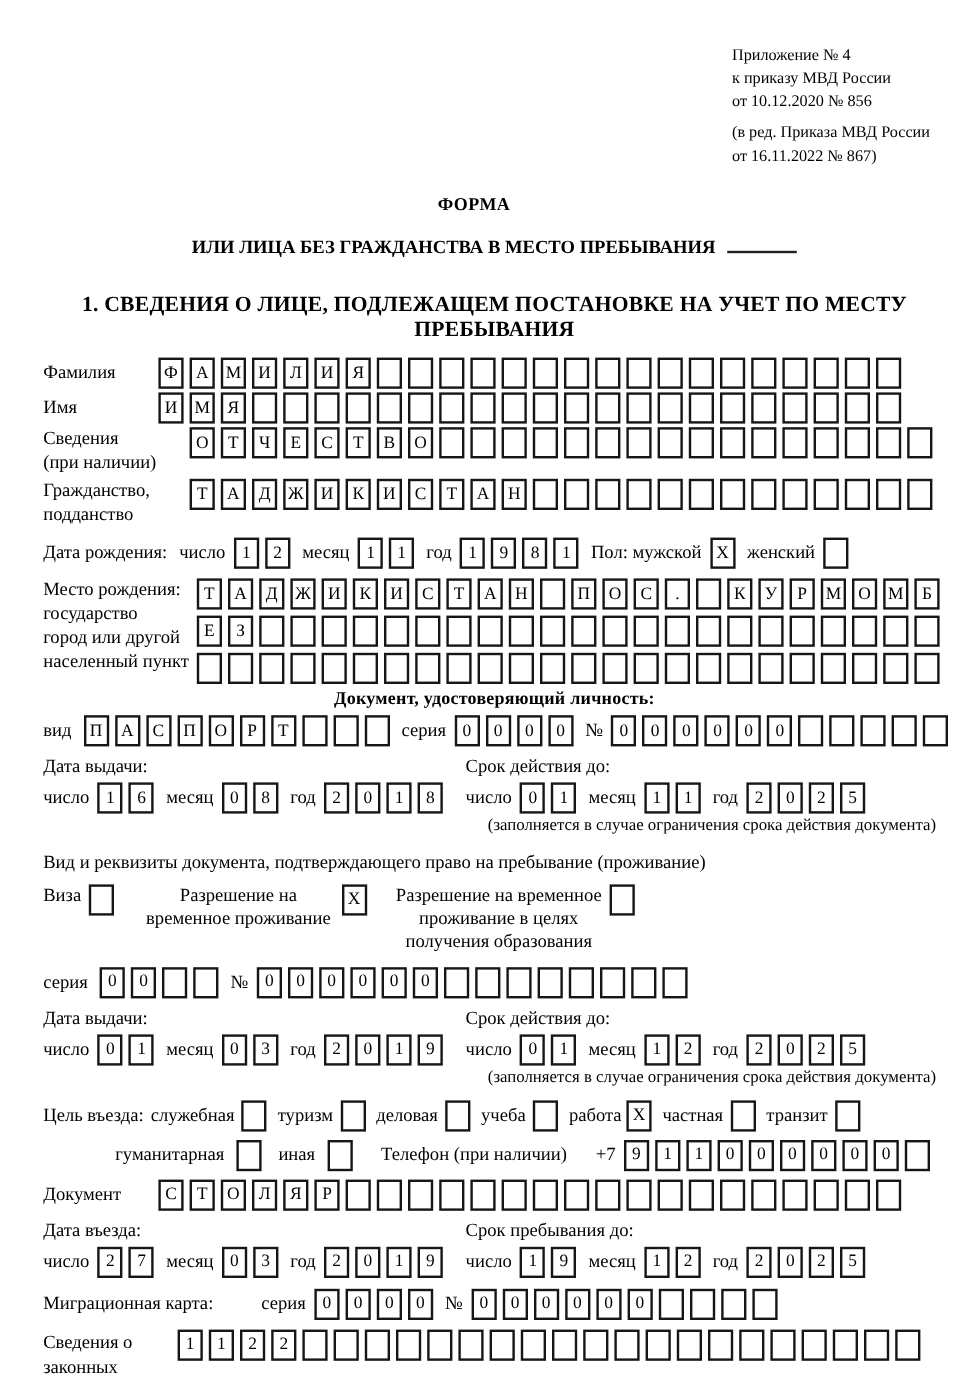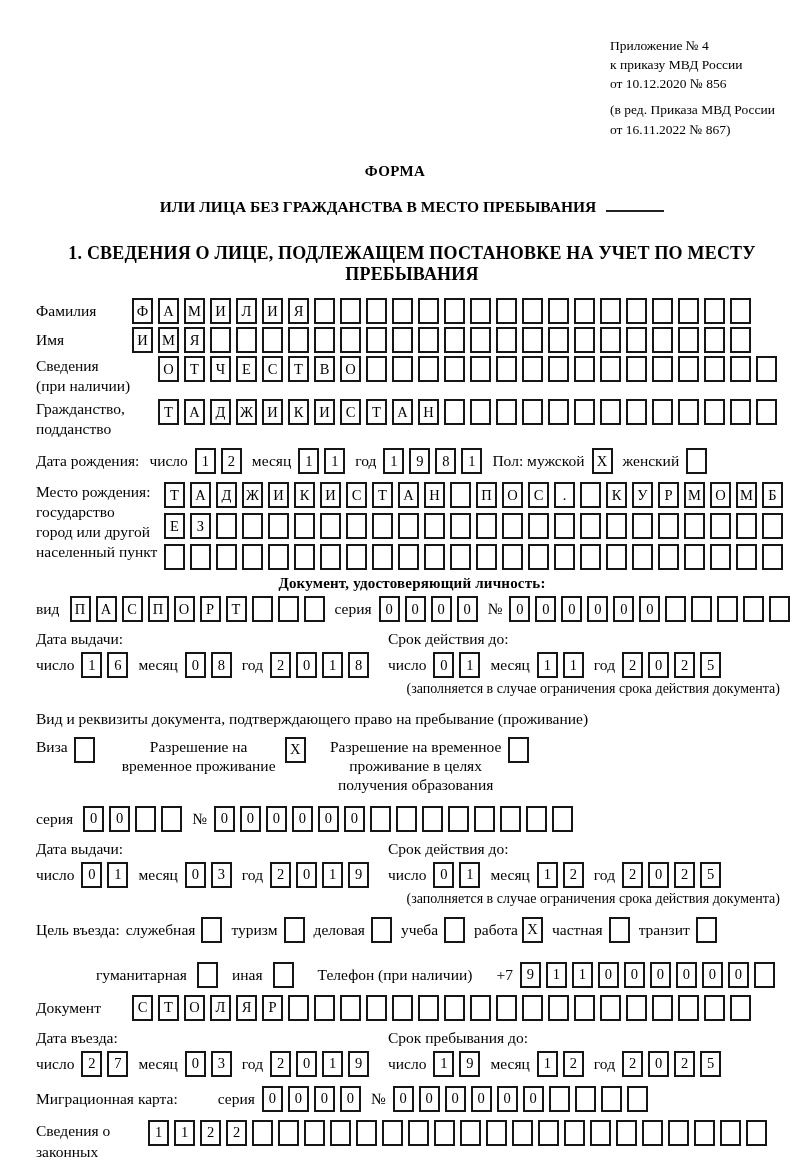--- a/index.html
+++ b/index.html
@@ -521,21 +521,21 @@
     <span class="opt" style="align-items:center;margin-right:9px">
         <span class="txt">частная</span>
         <span class="cell checkbox"></span>
       </span>
     <span class="opt" style="align-items:center;margin-right:0">
         <span class="txt">транзит</span>
         <span class="cell checkbox"></span>
       </span>
   </div>
 
-  <div class="opts-row indent60" style="align-items:center;margin-top:19px">
+  <div class="opts-row indent60" style="align-items:center;margin-top:7px">
     <span class="opt" style="align-items:center">
         <span class="txt">гуманитарная</span>
         <span class="cell checkbox" style="margin-left:10px"></span>
       </span>
     <span class="opt" style="align-items:center">
         <span class="txt">иная</span>
         <span class="cell checkbox" style="margin-left:10px"></span>
       </span>
     <span class="gap10">Телефон (при наличии)</span>
     <span class="dword" style="margin-left:24px">+7</span>

